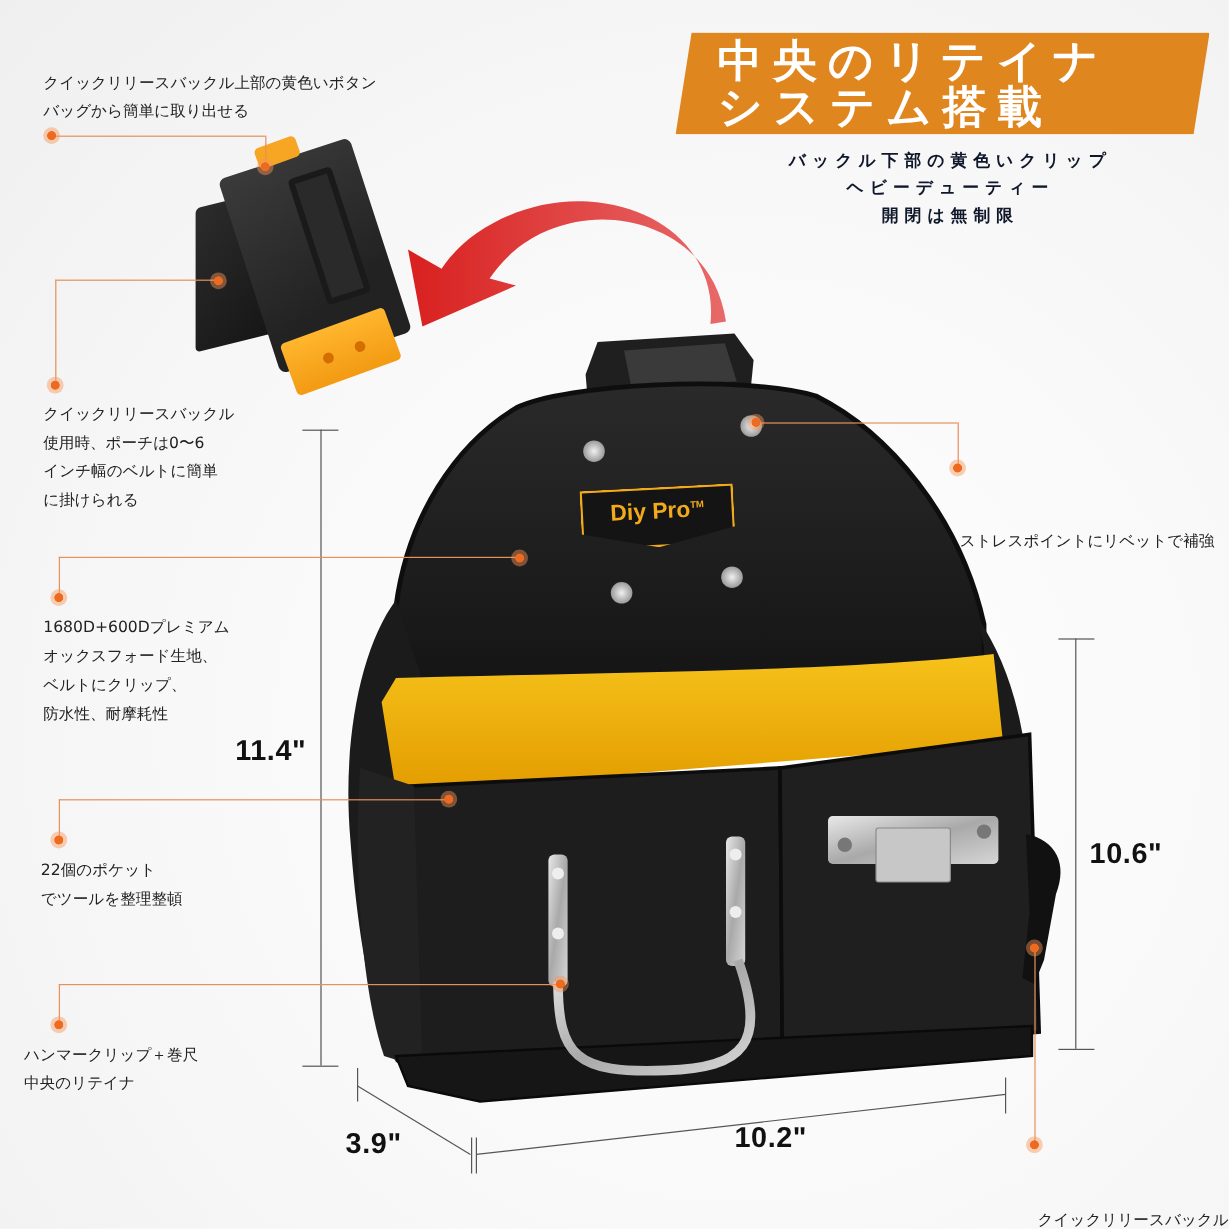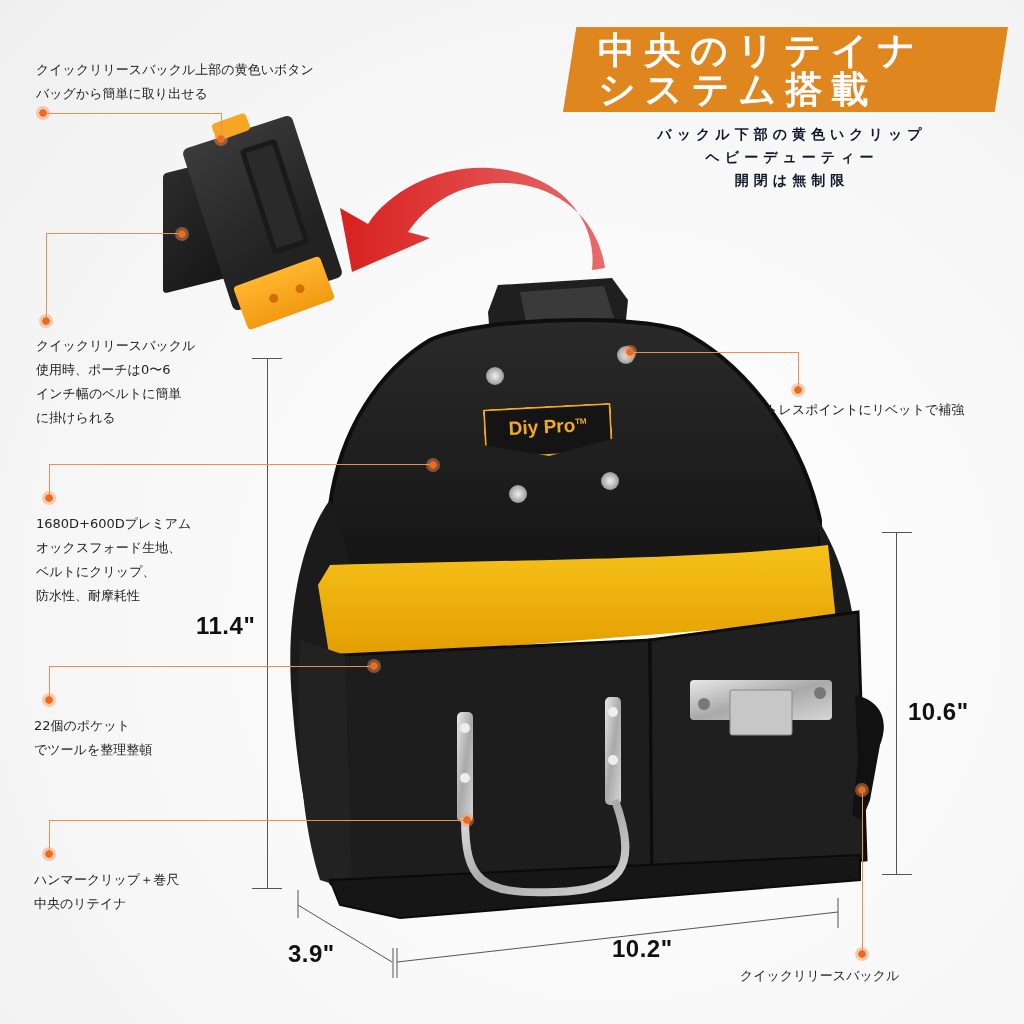--- a/index.html
+++ b/index.html
@@ -24,21 +24,21 @@
   }
   .subhead {
     position: absolute; left: 560px; width: 464px; text-align: center;
     font-weight: bold; font-size: 14px; letter-spacing: 5px; line-height: 20px; color: #0f172a;
   }
 
   
   .callout {
     position: absolute; font-size: 13px; line-height: 24px; color: #222; white-space: nowrap;
   }
-  .callout-r { text-align: left; }
+  .callout-r { text-align: right; margin-top: 42px; }
   .lead { position: absolute; background: #e8905a; }
   .dot {
     position: absolute; width: 14px; height: 14px; border-radius: 50%;
     background: radial-gradient(circle, #ee6a1e 0 35%, rgba(245,150,90,0.45) 40% 100%);
     transform: translate(-7px, -7px);
   }
 
   
   .dim-line { position: absolute; background: #555; }
   .dim-label {
@@ -243,21 +243,21 @@
 <div class="dot" style="left:49px; top:700px;"></div>
 <div class="callout" style="left:34px; top:714px;">
   <div>22個のポケット</div>
   <div>でツールを整理整頓</div>
 </div>
 
 <div class="lead" style="left:49px; top:820px; width:418px; height:1px;"></div>
 <div class="lead" style="left:49px; top:820px; width:1px; height:34px;"></div>
 <div class="dot" style="left:467px; top:820px;"></div>
 <div class="dot" style="left:49px; top:854px;"></div>
-<div class="callout" style="left:34px; top:868px;">
+<div class="callout" style="left:20px; top:868px;">
   <div>ハンマークリップ＋巻尺</div>
   <div>中央のリテイナ</div>
 </div>
 
 <div class="lead" style="left:630px; top:352px; width:168px; height:1px;"></div>
 <div class="lead" style="left:798px; top:352px; width:1px; height:38px;"></div>
 <div class="dot" style="left:630px; top:352px;"></div>
 <div class="dot" style="left:798px; top:390px;"></div>
 <div class="callout callout-r" style="left:752px; top:398px; width:260px;">
   <div>ストレスポイントにリベットで補強</div>

